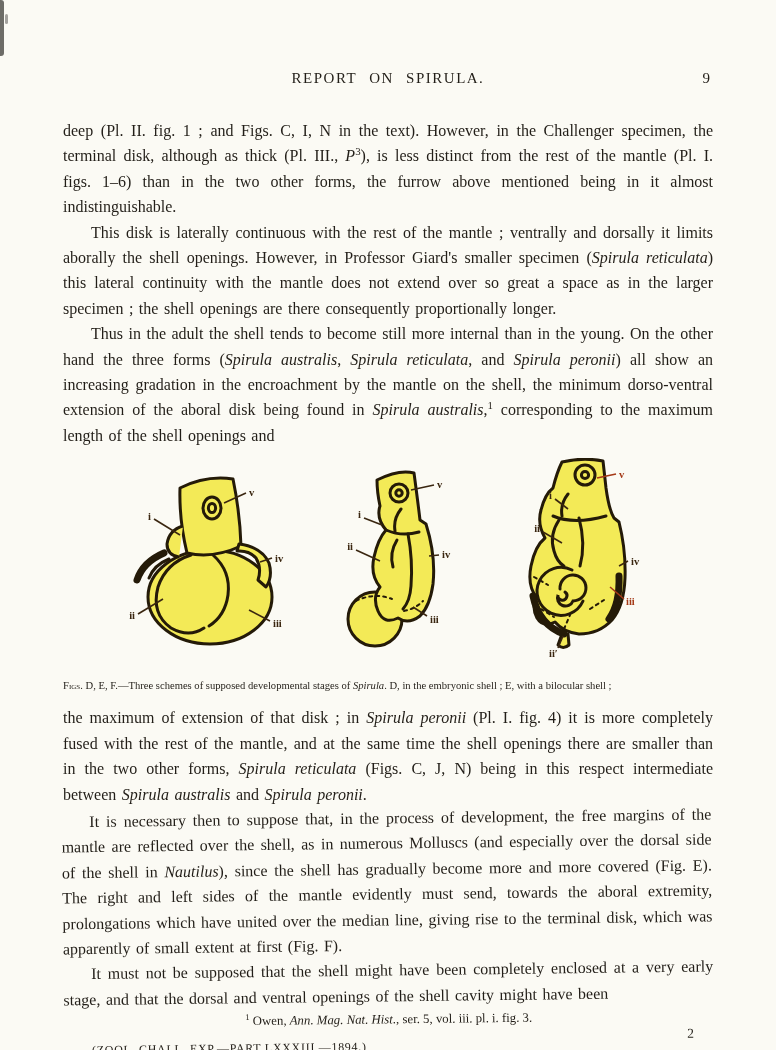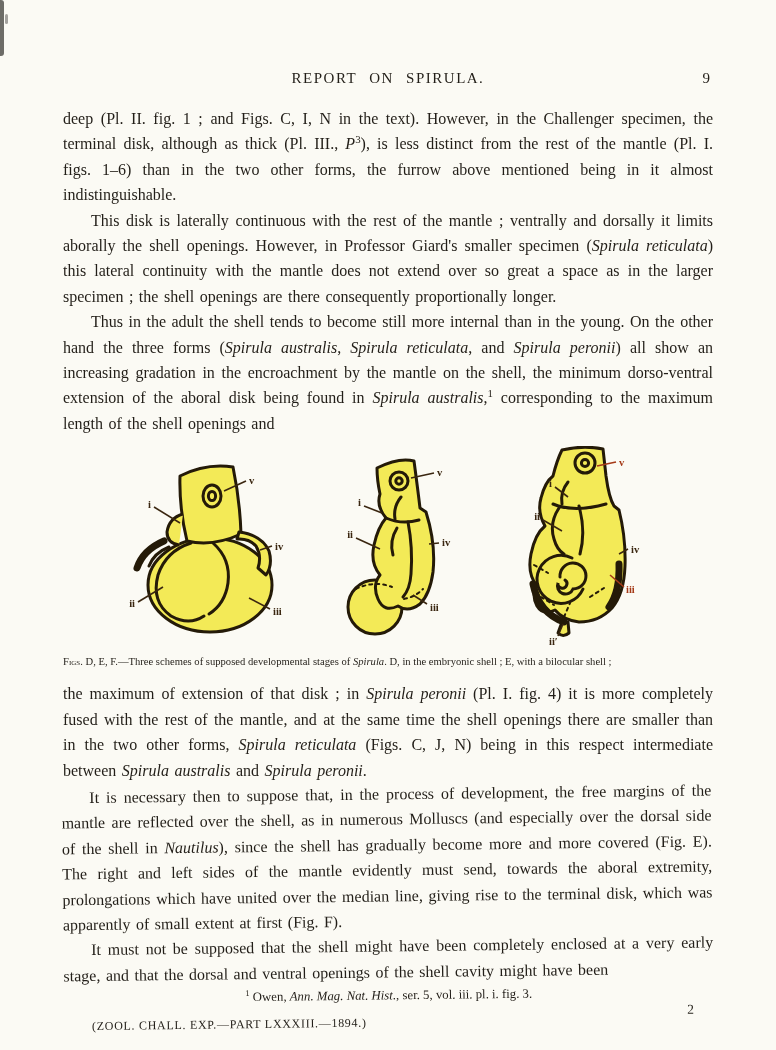--- a/index.html
+++ b/index.html
@@ -4,29 +4,29 @@
 <style>
   html,body{margin:0;padding:0;}
   body{
     width:776px;height:1050px;position:relative;overflow:hidden;
     background:var(--paper,#fbfaf5);color:var(--ink,#221e1a);
     font-family:"Liberation Serif","DejaVu Serif",serif;
   }
   .scan-smudge{position:absolute;left:0;top:0;width:4px;height:56px;background:#4a4844;border-radius:0 3px 3px 0;opacity:.8;}
   .scan-smudge2{position:absolute;left:5px;top:14px;width:3px;height:10px;background:#6a6864;border-radius:2px;opacity:.6;}
   .page{position:absolute;inset:0;padding:70px 63px 0 63px;box-sizing:border-box;}
-  .running-head{position:relative;height:22px;margin-bottom:14px;}
+  .running-head{position:relative;height:22px;margin-bottom:26px;}
   .running-title{display:block;text-align:center;font-size:15px;letter-spacing:1.5px;word-spacing:7px;}
   .page-number{position:absolute;right:3px;top:0;font-size:15px;}
   .para{font-size:16px;line-height:25.4px;text-align:justify;word-spacing:1.5px;margin:0;}
   .para.indent{text-indent:28px;}
   sup{font-size:68%;line-height:0;}
   .sc{font-variant:small-caps;}
   .figure-wrap{margin:10px 0 2px 0;}
-  .fig-caption{font-size:10.6px;line-height:15px;white-space:nowrap;margin-top:2px;}
+  .fig-caption{font-size:10.6px;line-height:15px;white-space:nowrap;margin-top:14px;}
   .fig-caption .cap2{padding-left:36px;}
   .fig-body{fill:var(--body);stroke:var(--outline);stroke-width:3;stroke-linejoin:round;}
   .fig-line{fill:none;stroke:var(--outline);stroke-width:3;stroke-linecap:round;}
   .fig-thick{fill:none;stroke:var(--outline);stroke-width:7;stroke-linecap:round;}
   .fig-dash{fill:none;stroke:var(--outline);stroke-width:2;stroke-dasharray:3 4;stroke-linecap:round;}
   .leader{stroke:var(--label);stroke-width:1.6;fill:none;}
   .leader-red{stroke:var(--label_red);stroke-width:1.6;fill:none;}
   .fig-label{font-family:"Liberation Serif",serif;font-size:10.5px;font-weight:bold;fill:var(--label);}
   .fig-label-red{font-family:"Liberation Serif",serif;font-size:10.5px;font-weight:bold;fill:var(--label_red);}
   .bottom-block{transform:rotate(-0.7deg);transform-origin:30% 60%;}

